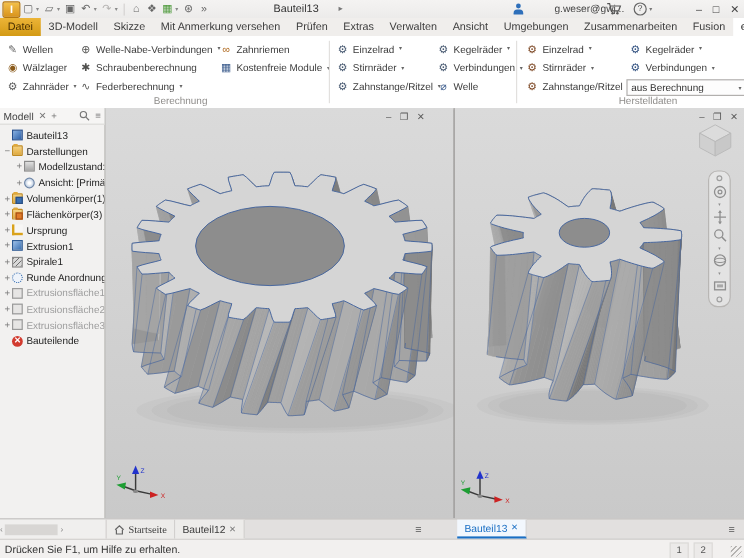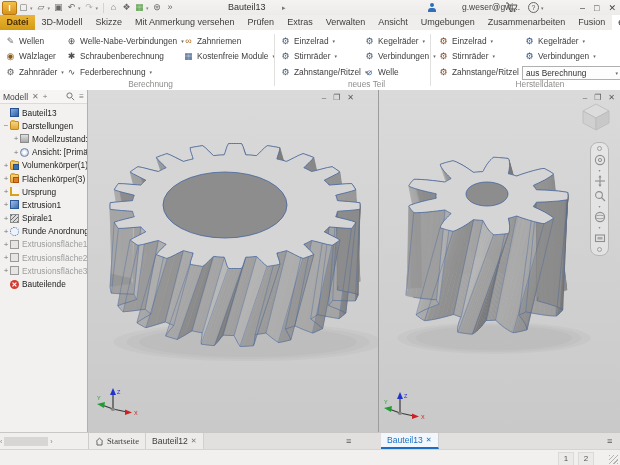--- a/index.html
+++ b/index.html
@@ -32,21 +32,21 @@
   #help-group{left:528px;top:0;height:15px;display:flex;align-items:center;gap:2px;color:#555;}
   #help-circle{width:9px;height:9px;border:1px solid #666;border-radius:50%;font-size:7px;
                line-height:9px;text-align:center;color:#555;}
   #win-controls{right:4px;top:0;height:15px;display:flex;align-items:center;gap:9px;
                 color:#444;font-size:9px;}
 
   
   #tabrow{left:0;top:15px;width:620px;height:15px;background:#f0eeec;display:flex;align-items:stretch;
           font-size:9px;color:#3d3d3d;}
   .rtab{padding:0 6.5px;line-height:15px;white-space:nowrap;}
-  .rtab.datei{background:linear-gradient(#ecb437,#d39a15);color:#4a3000;font-weight:bold;}
+  .rtab.datei{background:linear-gradient(#ecb437,#d39a15);color:#4a3000;font-weight:normal;}
   .rtab.active{background:#ffffff;color:#222;}
 
   
   #ribbon{left:0;top:30px;width:620px;height:60px;background:#ffffff;border-bottom:1px solid #d8d6d4;}
   .rpanel{position:absolute;top:0;height:60px;}
   .plabel{position:absolute;bottom:1px;left:0;right:0;text-align:center;font-size:8.3px;color:#8f8d8b;margin-left:28px;}
   .rcol{position:absolute;top:3px;display:flex;flex-direction:column;}
   .rb{display:flex;align-items:center;height:15.5px;gap:3px;padding:0 2px;white-space:nowrap;
       font-size:8.3px;color:#3c3c3c;}
   .ric{width:11px;text-align:center;font-size:9px;flex:none;}
@@ -254,21 +254,20 @@
       <div class="rb">
         <span class="ric" style="color:#44566e">⚙</span>
         <span>Verbindungen</span>
         <span class="arr">▾</span>
       </div>
       <div class="rb">
         <span class="ric" style="color:#3e5e8e">⌀</span>
         <span>Welle</span>
       </div>
     </div>
-    <div class="plabel">neues Teil</div>
   </div>
 
   <div class="rdiv" style="left:430px;"></div>
 
   <div class="rpanel" style="left:432px;width:188px;">
     <div class="rcol" style="left:4px;">
       <div class="rb">
         <span class="ric" style="color:#7a4420">⚙</span>
         <span>Einzelrad</span>
         <span class="arr">▾</span>
@@ -1036,16 +1035,17 @@
   </div>
   <span class="tmenu" style="left:346px;">≡</span>
   <div class="dtab active" style="left:381px;">
     <span>Bauteil13</span>
     <span class="x">✕</span>
   </div>
   <span class="tmenu" style="left:607px;">≡</span>
 </div>
 
 <div id="statusbar" class="abs">
+  <span id="status-hint" class="abs">Drücken Sie F1, um Hilfe zu erhalten.</span>
   <span class="vpnum abs" style="right:46px;">1</span>
   <span class="vpnum abs" style="right:26px;">2</span>
   <span id="grip" class="abs"></span>
 </div>
 
 </body></html>

